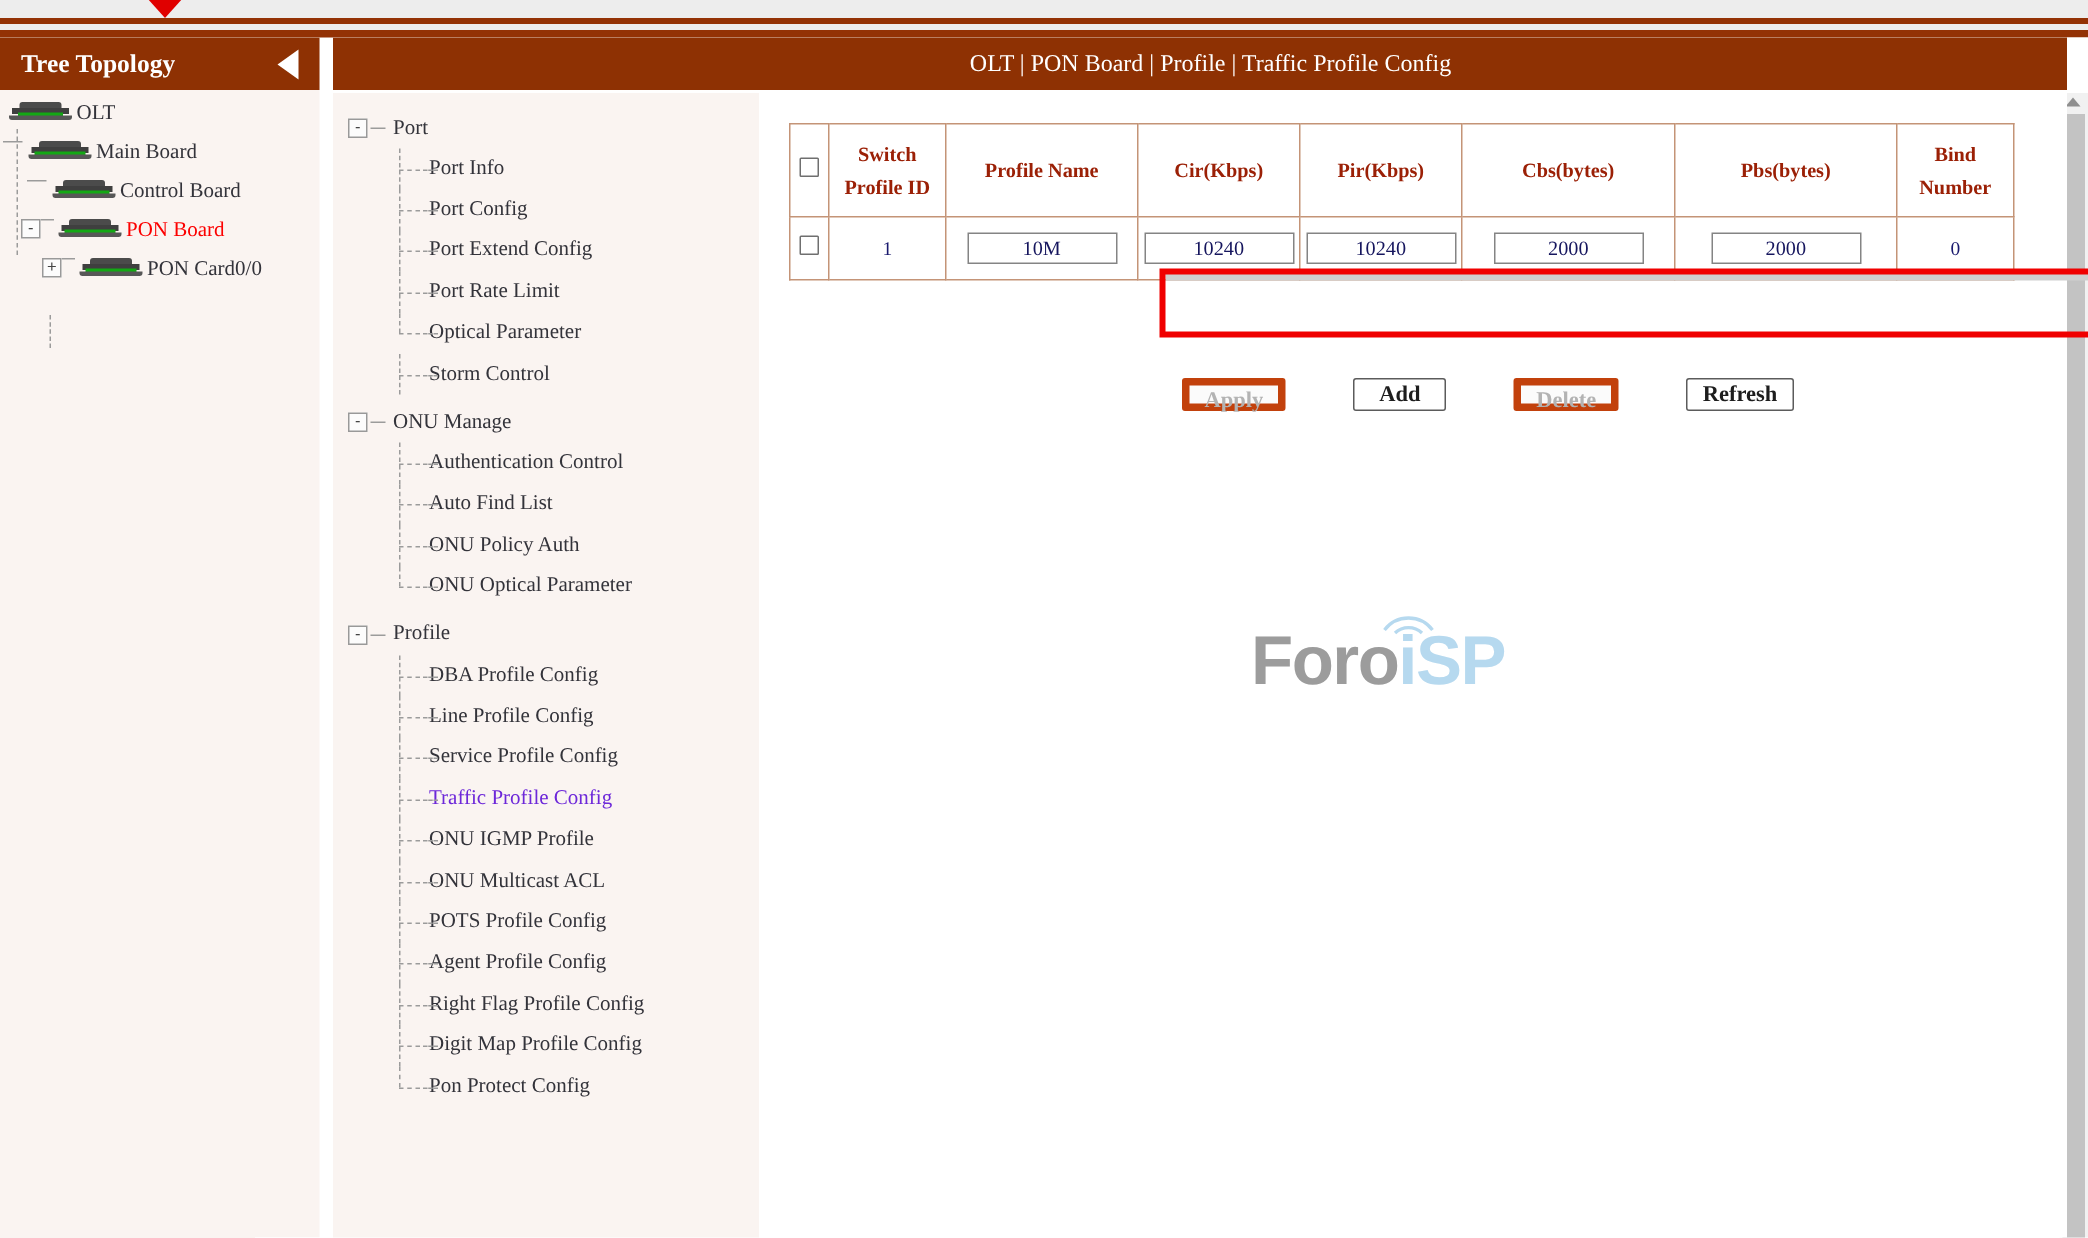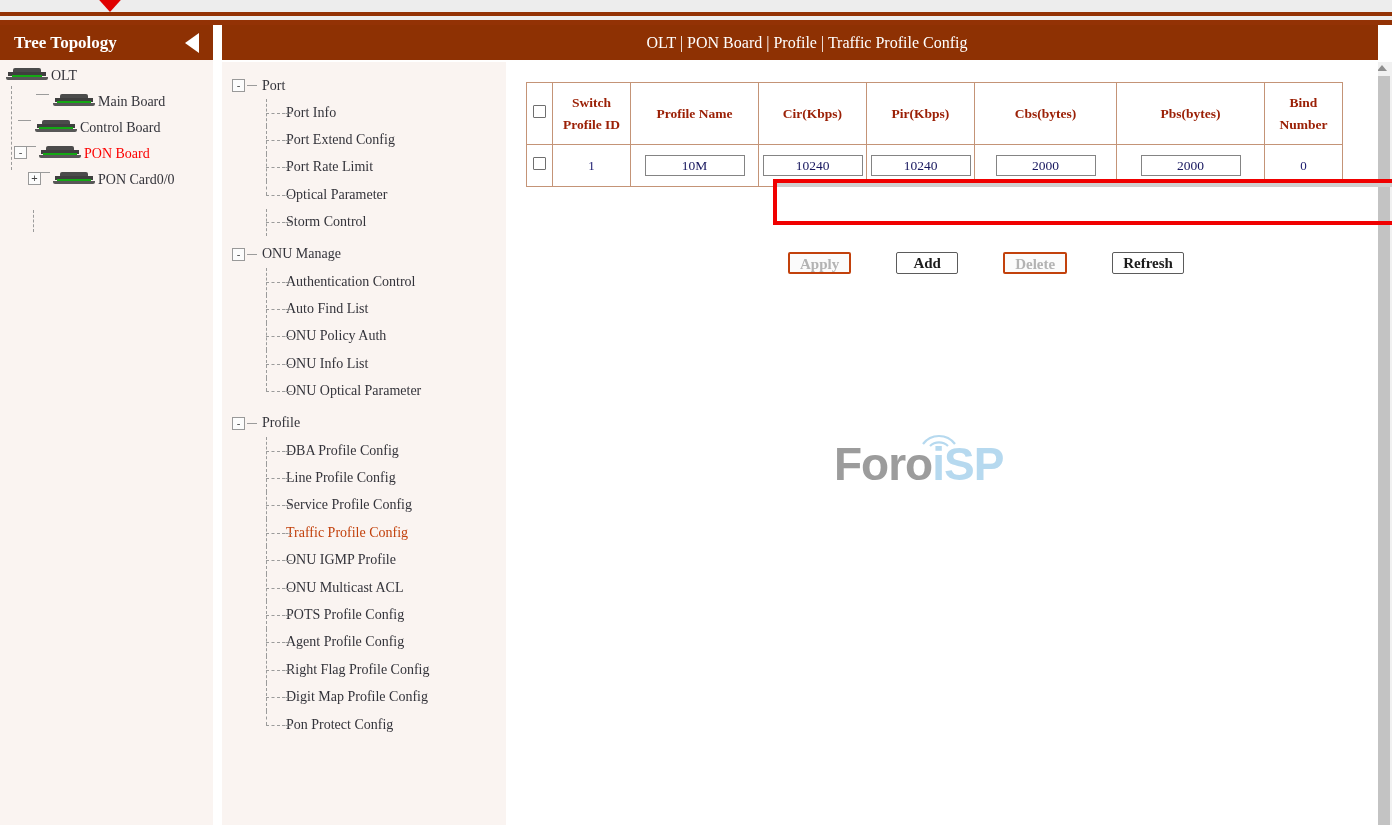--- a/index.html
+++ b/index.html
@@ -69,31 +69,31 @@
   .menu-inner { position: relative; padding: 10px 0 0 10px; }
   .mgroup { position: relative; display: flex; align-items: center; height: 27px; font-size: 14px; color: #33333a; }
   .mgroup .pmbox { margin-right: 2px; }
   .mgroup .stub { width: 10px; border-top: 1px solid #9b9b9b; height: 0; margin-right: 5px; }
   .mitem { position: relative; display: flex; align-items: center; height: 27.4px; font-size: 14px; color: #33333a; padding-left: 34px; cursor: pointer; }
   .mitem .tee { position: absolute; left: 34px; top: 0; height: 100%; width: 16px; }
   .mitem .tee::before { content: ""; position: absolute; left: 0; top: 0; bottom: 0; border-left: 1px dashed #9b9b9b; }
   .mitem .tee::after { content: ""; position: absolute; left: 0; top: 50%; width: 14px; border-top: 1px dashed #9b9b9b; }
   .mitem.last .tee::before { bottom: 50%; }
   .mitem .mlbl { margin-left: 20px; white-space: nowrap; }
-  .mitem.sel .mlbl { color: #c2410c; }
+  .mitem.sel .mlbl { color: #6d28d9; }
 
   
   .msb { position: absolute; right: 0; top: 37px; width: 19px; bottom: -12px; background: #f1f1f1; }
   .msb .track { position: absolute; left: 2px; top: 14px; width: 15px; bottom: 2px; background: #c3c3c3; }
   .msb .uparr { position: absolute; left: 4px; top: 3px; width: 0; height: 0;
     border-left: 5px solid transparent; border-right: 5px solid transparent; border-bottom: 6px solid #8f8f8f; }
 
   
   .content { position: absolute; left: 304px; top: 37px; right: 14px; bottom: -12px; background: #ffffff; overflow: hidden; }
-  .watermark { position: absolute; left: 308px; top: 345px; width: 172px; height: 60px; margin-top: 24px; }
+  .watermark { position: absolute; left: 308px; top: 345px; width: 172px; height: 60px; }
   .wm-text { font-family: "Liberation Sans", sans-serif; font-weight: bold; font-size: 46px; letter-spacing: -1px; line-height: 50px; }
   .wm-a { color: #9c9c9c; }
   .wm-b { color: #b6d9ef; }
 
   
   table.grid { border-collapse: collapse; margin: 20px 0 0 0; table-layout: fixed; }
   table.grid th, table.grid td {
     border: 1px solid #c49477; text-align: center; vertical-align: middle;
   }
   table.grid th {
@@ -116,21 +116,21 @@
   .rowsb-h { position: absolute; left: 555px; top: 156px; width: 776px; height: 6px; background: #cfcfcf; z-index: 24; }
 
   
   .btnbar { position: absolute; left: 262px; top: 190px; display: flex; gap: 45px; }
   .btn {
     min-width: 62px; height: 22px; padding: 0 10px;
     font-family: "Liberation Serif", serif; font-size: 15px; font-weight: bold;
     border: 1px solid #5b5b5b; background: #ffffff; color: #1d1d1d;
     border-radius: 2px; cursor: pointer; line-height: 20px;
   }
-  .btn.disabled { color: #b3b3b3; border: 2px solid #c2410c; background: #fbfbfb; cursor: default; }
+  .btn.disabled { color: #b3b3b3; border: 5px solid #c2410c; background: #fbfbfb; cursor: default; }
 </style>
 </head>
 <body>
 
 <div id="app">
 
   <div class="top-strip">
     <div class="red-arrow"></div>
   </div>
   <div class="top-bar-1"></div>
@@ -148,21 +148,21 @@
           <span class="top"></span>
             <span class="mid"></span>
             <span class="led"></span>
             <span class="base"></span>
         </span>
         <span class="lbl">OLT</span>
       </div>
 
       <div class="dashv" style="left:11px; top:26px; height:84px;"></div>
 
-      <div class="tnode" style="padding-left:36px;">
+      <div class="tnode" style="padding-left:2px;">
         <span style="display:inline-block;width:13px;border-top:1px solid #9b9b9b;margin-right:4px;"></span>
         <span class="dev-icon">
           <span class="top"></span>
             <span class="mid"></span>
             <span class="led"></span>
             <span class="base"></span>
         </span>
         <span class="lbl">Main Board</span>
       </div>
 
@@ -220,20 +220,25 @@
             <span>Port</span>
           </div>
           <div class="mitem">
             <span class="tee"></span>
             <span style="position: absolute; left: 50px; top: 50%; width: 10px; border-top: 1px dashed rgb(155, 155, 155);"></span>
             <span class="mlbl">Port Info</span>
           </div>
           <div class="mitem">
             <span class="tee"></span>
             <span style="position: absolute; left: 50px; top: 50%; width: 10px; border-top: 1px dashed rgb(155, 155, 155);"></span>
+            <span class="mlbl">Port Config</span>
+          </div>
+          <div class="mitem">
+            <span class="tee"></span>
+            <span style="position: absolute; left: 50px; top: 50%; width: 10px; border-top: 1px dashed rgb(155, 155, 155);"></span>
             <span class="mlbl">Port Extend Config</span>
           </div>
           <div class="mitem">
             <span class="tee"></span>
             <span style="position: absolute; left: 50px; top: 50%; width: 10px; border-top: 1px dashed rgb(155, 155, 155);"></span>
             <span class="mlbl">Port Rate Limit</span>
           </div>
           <div class="mitem last">
             <span class="tee"></span>
             <span style="position: absolute; left: 50px; top: 50%; width: 10px; border-top: 1px dashed rgb(155, 155, 155);"></span>
@@ -257,25 +262,20 @@
           </div>
           <div class="mitem">
             <span class="tee"></span>
             <span style="position: absolute; left: 50px; top: 50%; width: 10px; border-top: 1px dashed rgb(155, 155, 155);"></span>
             <span class="mlbl">Auto Find List</span>
           </div>
           <div class="mitem">
             <span class="tee"></span>
             <span style="position: absolute; left: 50px; top: 50%; width: 10px; border-top: 1px dashed rgb(155, 155, 155);"></span>
             <span class="mlbl">ONU Policy Auth</span>
-          </div>
-          <div class="mitem">
-            <span class="tee"></span>
-            <span style="position: absolute; left: 50px; top: 50%; width: 10px; border-top: 1px dashed rgb(155, 155, 155);"></span>
-            <span class="mlbl">ONU Info List</span>
           </div>
           <div class="mitem last">
             <span class="tee"></span>
             <span style="position: absolute; left: 50px; top: 50%; width: 10px; border-top: 1px dashed rgb(155, 155, 155);"></span>
             <span class="mlbl">ONU Optical Parameter</span>
           </div>
           <div style="height: 5px;"></div>
           <div class="mgroup">
             <span class="pmbox">-</span>
             <span class="stub"></span>

